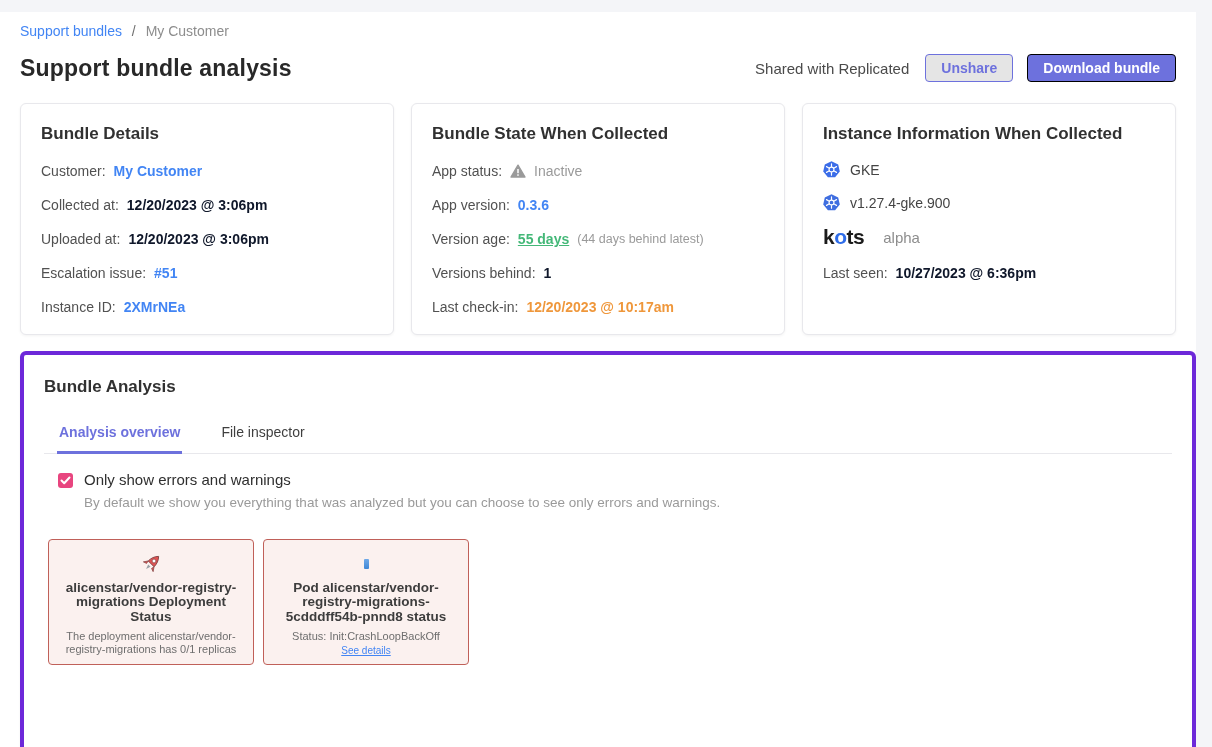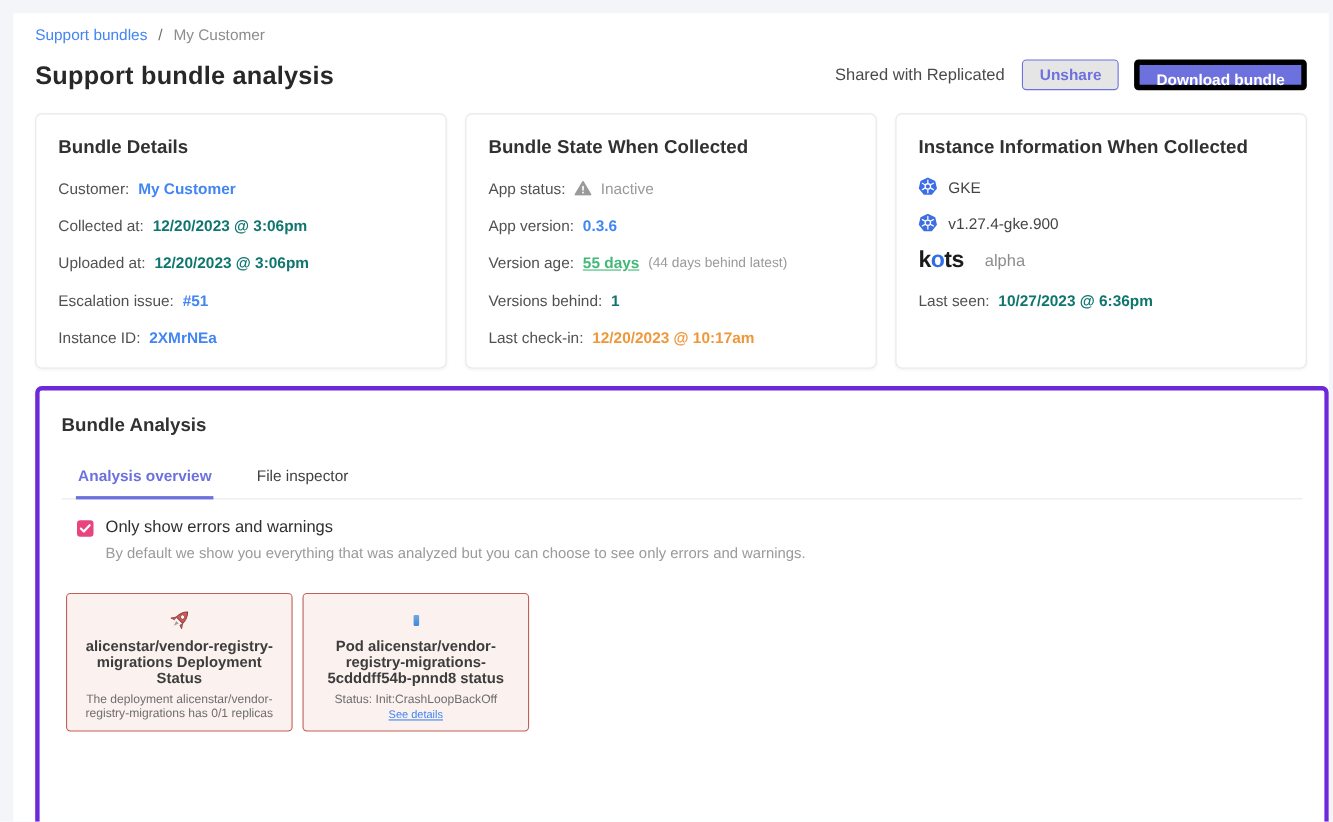--- a/index.html
+++ b/index.html
@@ -4,55 +4,55 @@
 <style>
   * { margin:0; padding:0; box-sizing:border-box; }
   html,body { width:1212px; height:747px; overflow:hidden; }
   body {
     background:#f4f5f8;
     font-family:"Liberation Sans", sans-serif;
     color:#2e2e2e;
     position:relative;
   }
   .panel {
-    position:absolute; top:12px; left:12px;
+    position:absolute; top:12px; left:0;
     width:1196px; height:735px;
     background:#ffffff;
     overflow:hidden;
   }
   .inner { padding:9px 20px 0 20px; }
 
   
   .breadcrumb { font-size:14px; line-height:20px; }
   .breadcrumb a { color:#4285f4; text-decoration:none; cursor:pointer; }
   .breadcrumb .sep { color:#6f6f6f; margin:0 6px; }
   .breadcrumb .current { color:#8d8d8d; }
 
   
   .page-header { display:flex; justify-content:space-between; align-items:center; margin-top:13px; }
   h1.page-title { font-size:23px; font-weight:700; color:#282828; letter-spacing:0.2px; }
   .header-actions { display:flex; align-items:center; gap:14px; }
   .shared-text { font-size:15px; color:#4a4a4a; margin-right:2px; }
   .btn { font-family:inherit; font-size:14px; font-weight:700; border-radius:4px; padding:5px 15px; height:28px; cursor:pointer; }
   .btn-outline { color:#6d71dd; background:#e5e5e5; border:1px solid #6d71dd; }
-  .btn-solid { color:#ffffff; background:#6d71dd; border:5px solid #000000; }
+  .btn-solid { color:#ffffff; background:#6d71dd; border:1px solid #000000; }
 
   
   .cards-row { display:flex; gap:17px; margin-top:21px; }
   .card {
     width:380px; height:232px;
     background:#fff; border:1px solid #e8e8ec; border-radius:6px;
     box-shadow:0 1px 3px rgba(0,0,0,0.05);
     padding:20px;
   }
   .card-title { font-size:17px; font-weight:700; color:#313131; margin-bottom:17px; }
   .row { display:flex; align-items:center; gap:8px; font-size:14px; line-height:20px; margin-bottom:14px; }
   .row .label { color:#515151; }
   .v-link { color:#4285f4; font-weight:600; cursor:pointer; }
-  .v-bold { color:#0f766e; font-weight:700; }
+  .v-bold { color:#0f172a; font-weight:700; }
   .v-muted { color:#9a9a9a; }
   .v-green { color:#44b878; font-weight:600;text-decoration:underline; }
   .v-orange { color:#ef973b; font-weight:600; }
   .v-note { color:#9a9a9a; font-size:12.5px; }
   .icon-inline { display:inline-flex; align-items:center; }
 
   
   .inst-row { display:flex; align-items:center; gap:10px; margin-bottom:16px; font-size:14px; color:#444; }
   .kots-row { margin-bottom:14px; margin-top:-2px; }
   .kots-logo { font-size:21px; font-weight:800; color:#1b1b1b; letter-spacing:-0.5px; }

